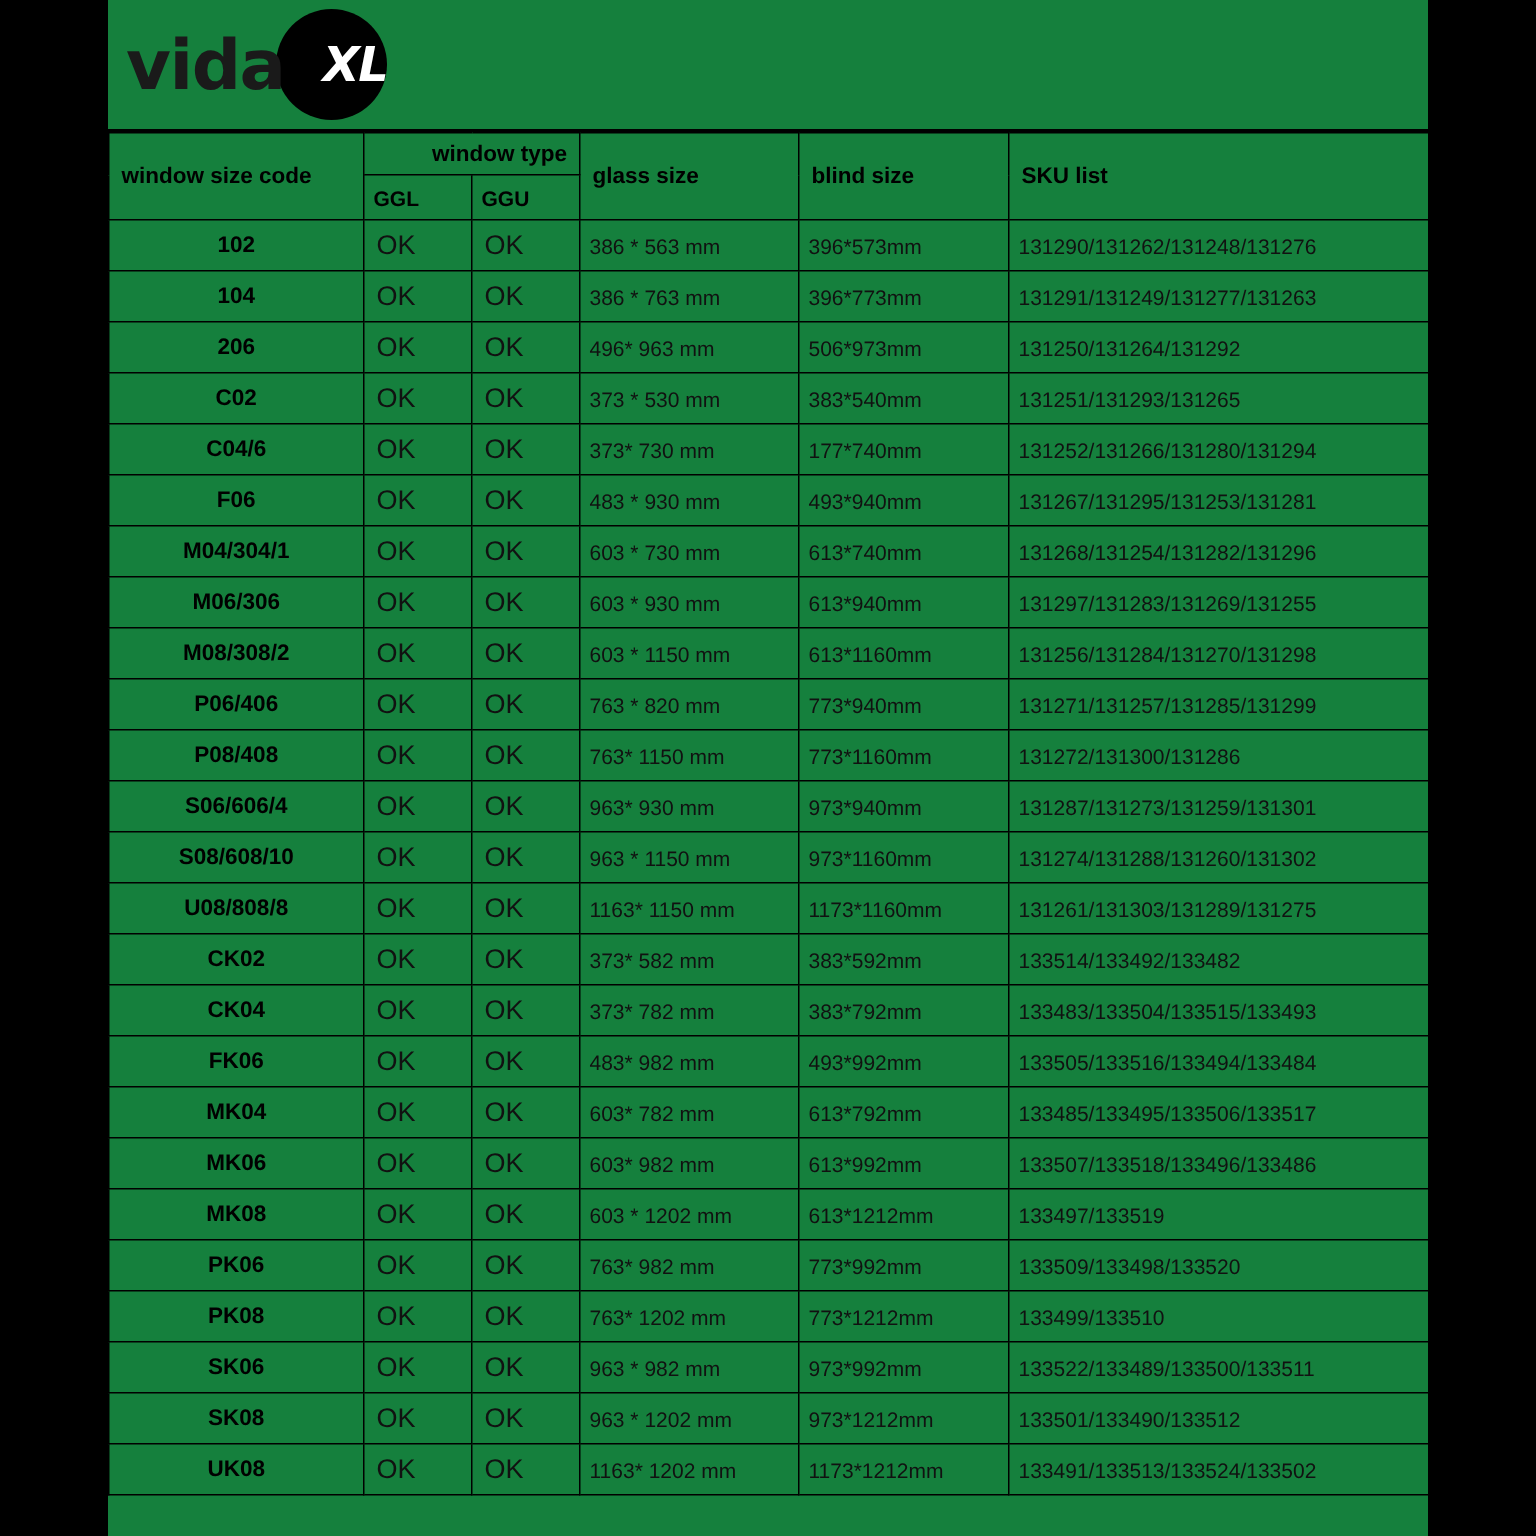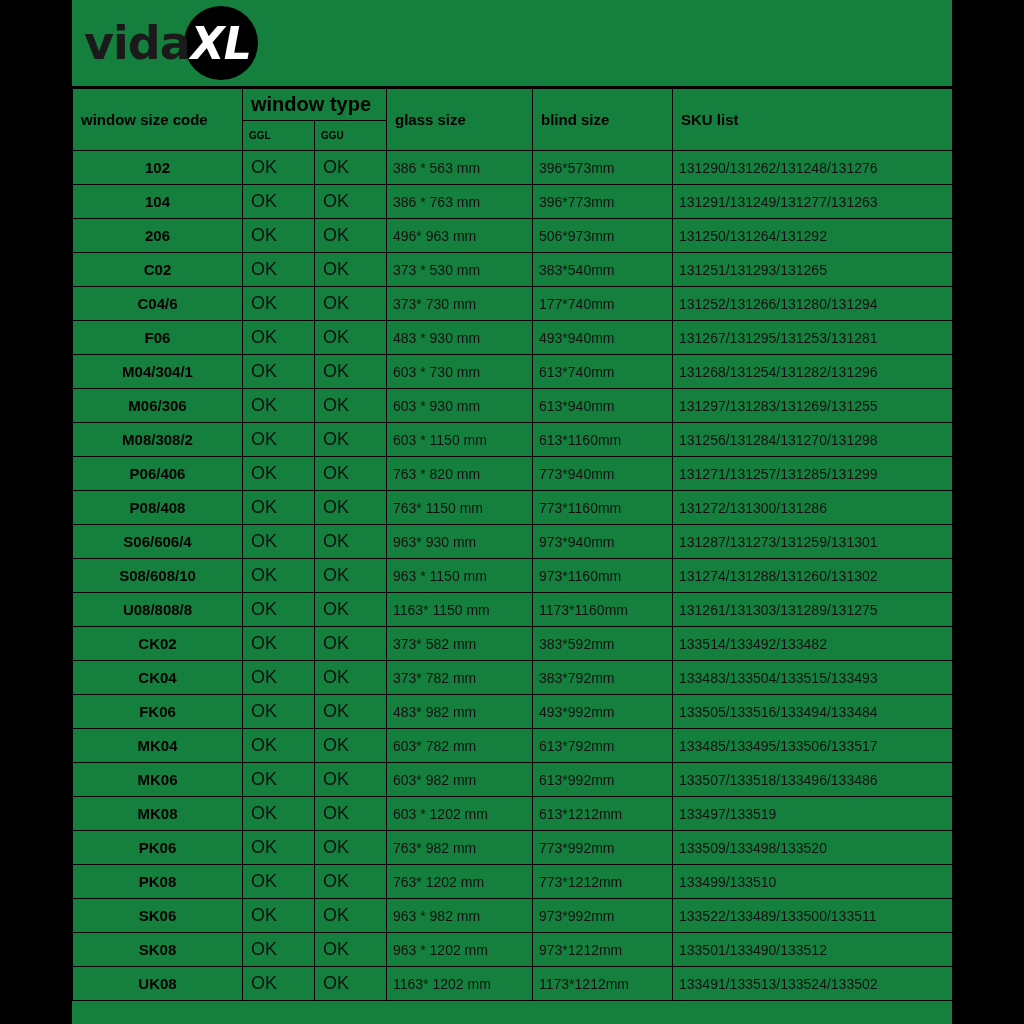--- a/index.html
+++ b/index.html
@@ -49,24 +49,24 @@
   }
   .logo .disc {
     position: absolute;
     left: 0; top: 0;
     width: 74px; height: 74px;
     background: #000;
     border-radius: 50%;
   }
   .logo .xl {
     position: absolute;
-    left: 0; top: 0;
+    left: 16px; top: 0;
     width: 74px; height: 74px;
     color: #fff;
-    font-size: 44px;
+    font-size: 32px;
     font-weight: bold;
     display: flex;
     align-items: center;
     justify-content: center;
     font-style: italic;
   }
   .logo .dotcom { z-index: 2; }
 
   table {
     border-collapse: collapse;
@@ -80,27 +80,27 @@
     box-sizing: border-box;
   }
   th {
     font-size: 15px;
     font-weight: bold;
     text-align: left;
     padding: 4px 8px;
   }
   .hdr-code { height: 58px; }
   .hdr-type-top {
-    text-align: left;
+    text-align: right;
     height: 28px;
-    font-size: 20px;
+    font-size: 15px;
   }
   .hdr-sub {
     height: 30px;
-    font-size: 10px;
+    font-size: 14px;
     padding: 2px 6px;
   }
   td.code {
     text-align: center;
     font-weight: bold;
     font-size: 15px;
     height: 34px;
   }
   td.ok {
     font-size: 18px;

